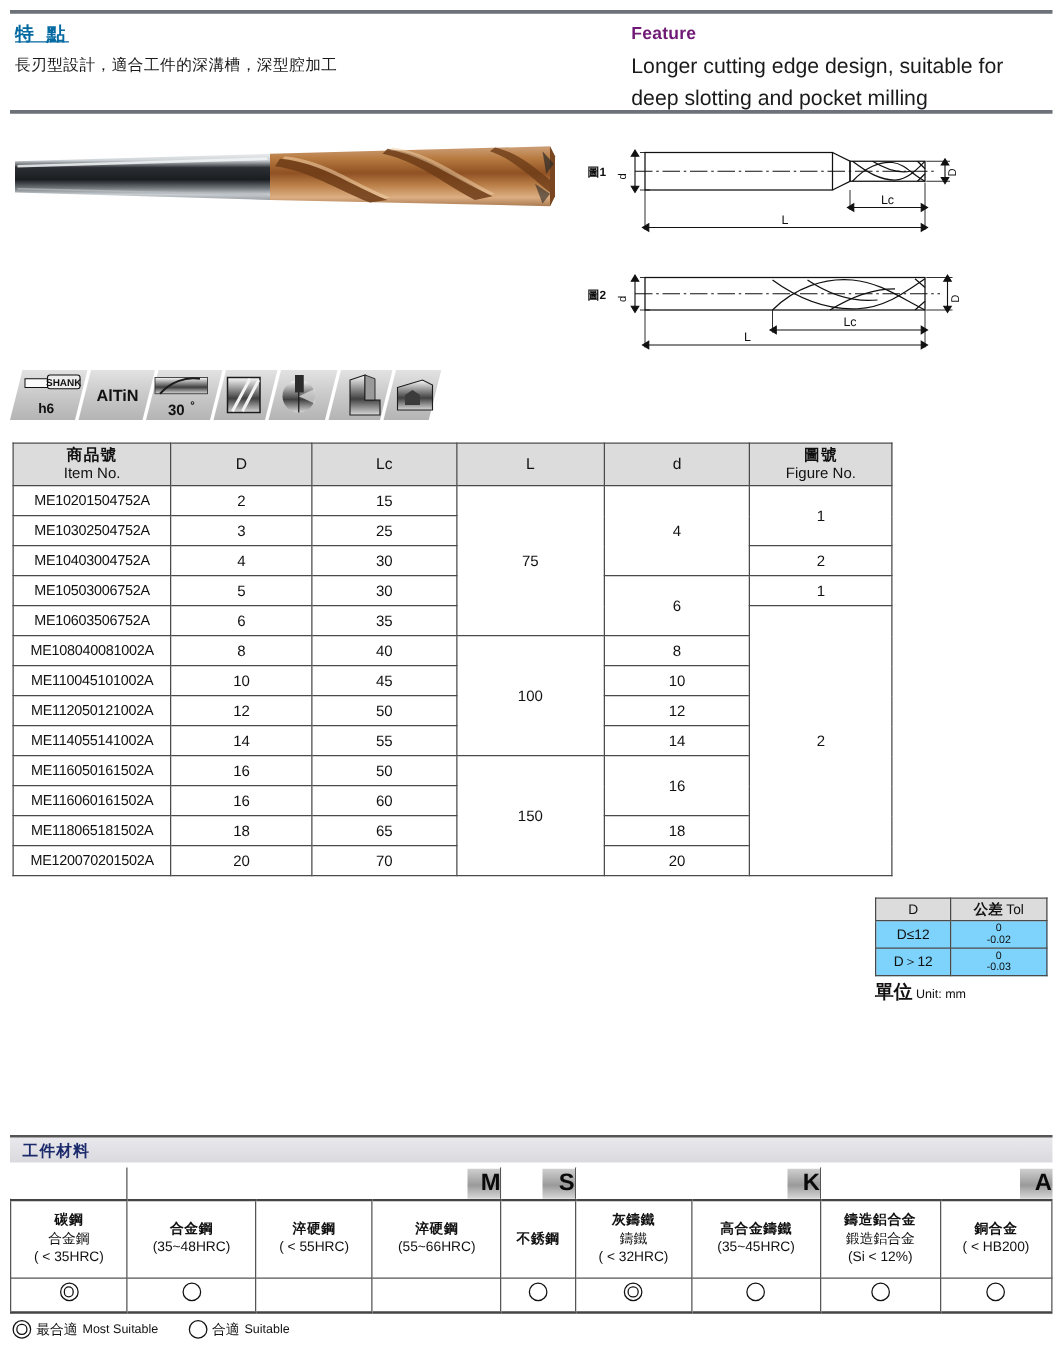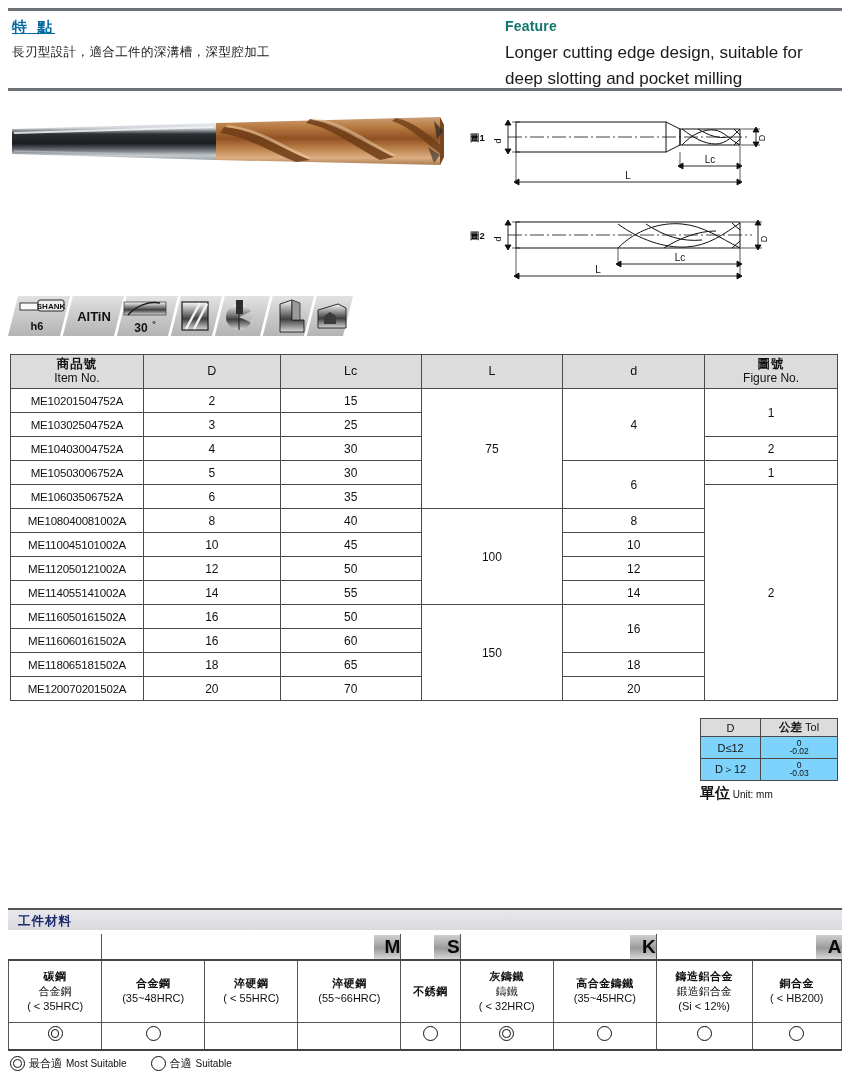--- a/index.html
+++ b/index.html
@@ -14,36 +14,36 @@
   }
 
   
   .rule-top { position:absolute; left:8px; top:8px; width:834px; height:3px; background:#6d7278; }
   .rule-bot { position:absolute; left:8px; top:88px; width:834px; height:3px; background:#6d7278; }
 
   .feat-cn { position:absolute; left:12px; top:18px; width:470px; }
   .feat-en { position:absolute; left:505px; top:18px; width:335px; }
   .feat-cn h2 { margin:0 0 7px 0; font-size:15px; font-weight:bold; letter-spacing:3px; color:#0369a1;text-decoration:underline; }
   .feat-cn p  { margin:0; font-size:12.5px; line-height:1.4; color:#1a1a1a; letter-spacing:.4px; }
-  .feat-en h2 { margin:0 0 6px 0; font-size:14px; font-weight:bold; color:#0f766e; letter-spacing:.2px; }
+  .feat-en h2 { margin:0 0 6px 0; font-size:14px; font-weight:bold; color:#701a75; letter-spacing:.2px; }
   .feat-en p  { margin:0; font-size:17px; line-height:1.55; color:#1a1a1a; }
 
   
   .photo { position:absolute; left:10px; top:113px; width:435px; height:58px; }
 
   
   .fig { position:absolute; }
   .fig1 { left:468px; top:104px; width:378px; height:88px; }
   .fig2 { left:468px; top:204px; width:378px; height:80px; }
 
   
   .iconstrip { position:absolute; left:8px; top:294px; width:345px; height:44px; }
 
   
-  .spec { position:absolute; left:10px; top:354px; width:828px; border-collapse:collapse; }
+  .spec { position:absolute; left:10px; top:354px; width:704px; border-collapse:collapse; }
   .spec th, .spec td {
     border:1px solid #4a4a4a;
     text-align:center;
     font-size:12px;
     color:#111;
     padding:0;
     background:#fff;
   }
   .spec thead th {
     background:#dcdcdc;

